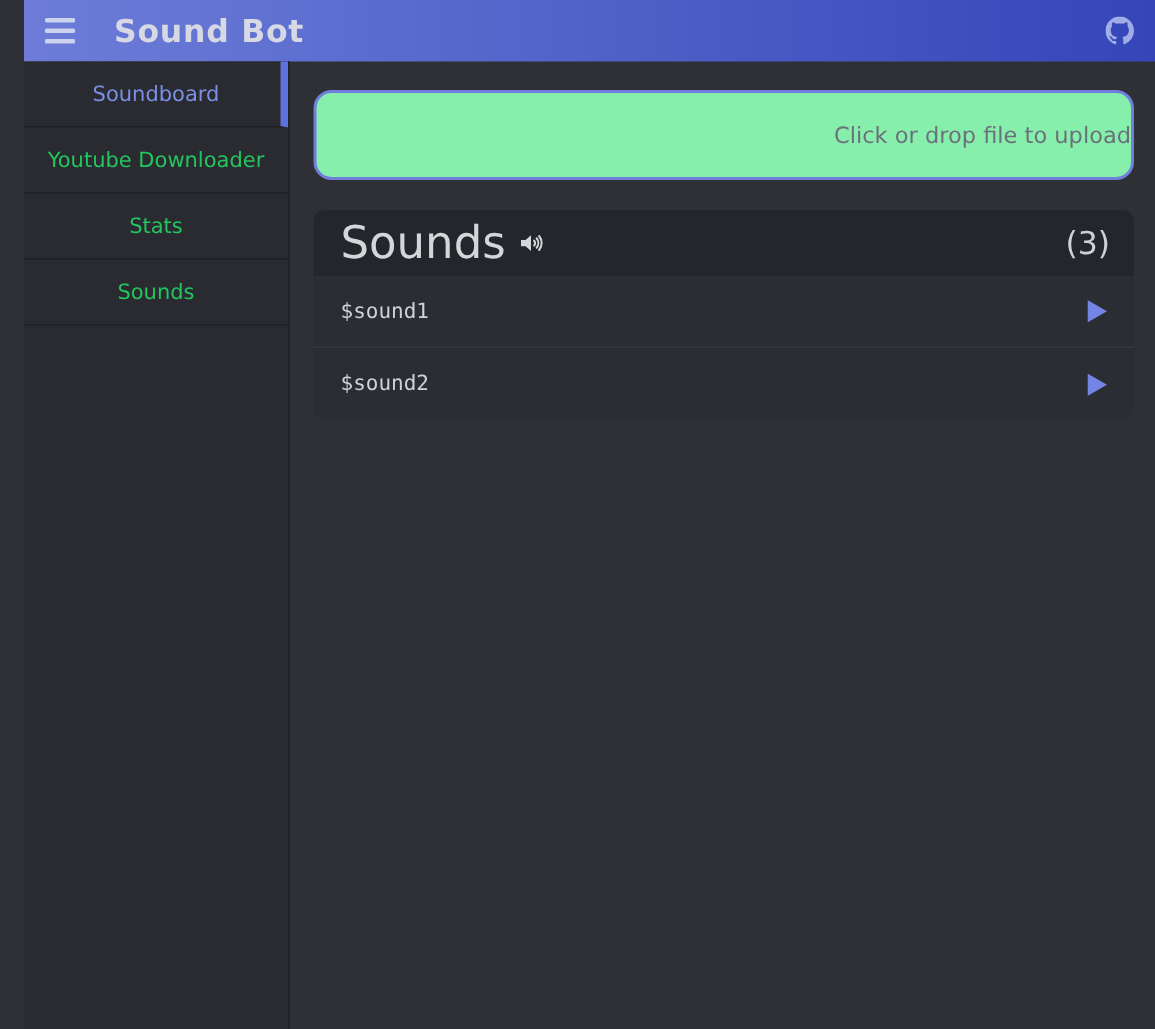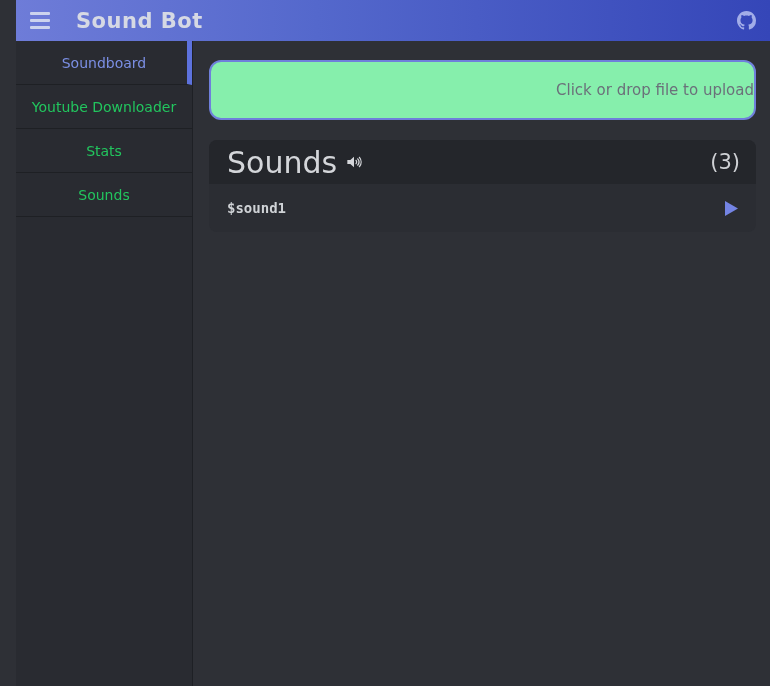--- a/index.html
+++ b/index.html
@@ -81,21 +81,21 @@
     padding: 0 16px 0 18px;
     color: #d4d6da;
   }
   .ph-left { display: flex; align-items: center; gap: 7px; }
   .panel-title { font-size: 30px; }
   .speaker-icon svg { width: 20px; height: 20px; display: block; }
   .speaker-icon .spk-body { fill: #d4d6da; }
   .speaker-icon .spk-wave { stroke: #d4d6da; stroke-width: 1.6; fill: none; stroke-linecap: round; }
   .sound-count { font-size: 21px; color: #cfd1d5; }
 
-  .sound-list { list-style: none; font-weight: bold; }
+  .sound-list { list-style: none; }
   .sound-row {
     height: 48px;
     display: flex; align-items: center; justify-content: space-between;
     padding: 0 16px 0 18px;
     border-bottom: 1px solid #36383f;
   }
   .sound-row:last-child { border-bottom: none; }
   .sound-name {
     font-family: "DejaVu Sans Mono", "Liberation Mono", monospace;
     font-size: 14px; color: #cfd2d6;
@@ -159,18 +159,26 @@
 
         <ul class="sound-list">
           <li class="sound-row">
             <span class="sound-name">$sound1</span>
             <button class="play-btn">
               <svg viewBox="0 0 13 15">
                   <polygon points="0,0 13,7.5 0,15"></polygon>
                 </svg>
             </button>
           </li>
+          <li class="sound-row">
+            <span class="sound-name">$sound2</span>
+            <button class="play-btn">
+              <svg viewBox="0 0 13 15">
+                  <polygon points="0,0 13,7.5 0,15"></polygon>
+                </svg>
+            </button>
+          </li>
         </ul>
       </section>
 
     </main>
   </div>
 </div>
 
 </body></html>

